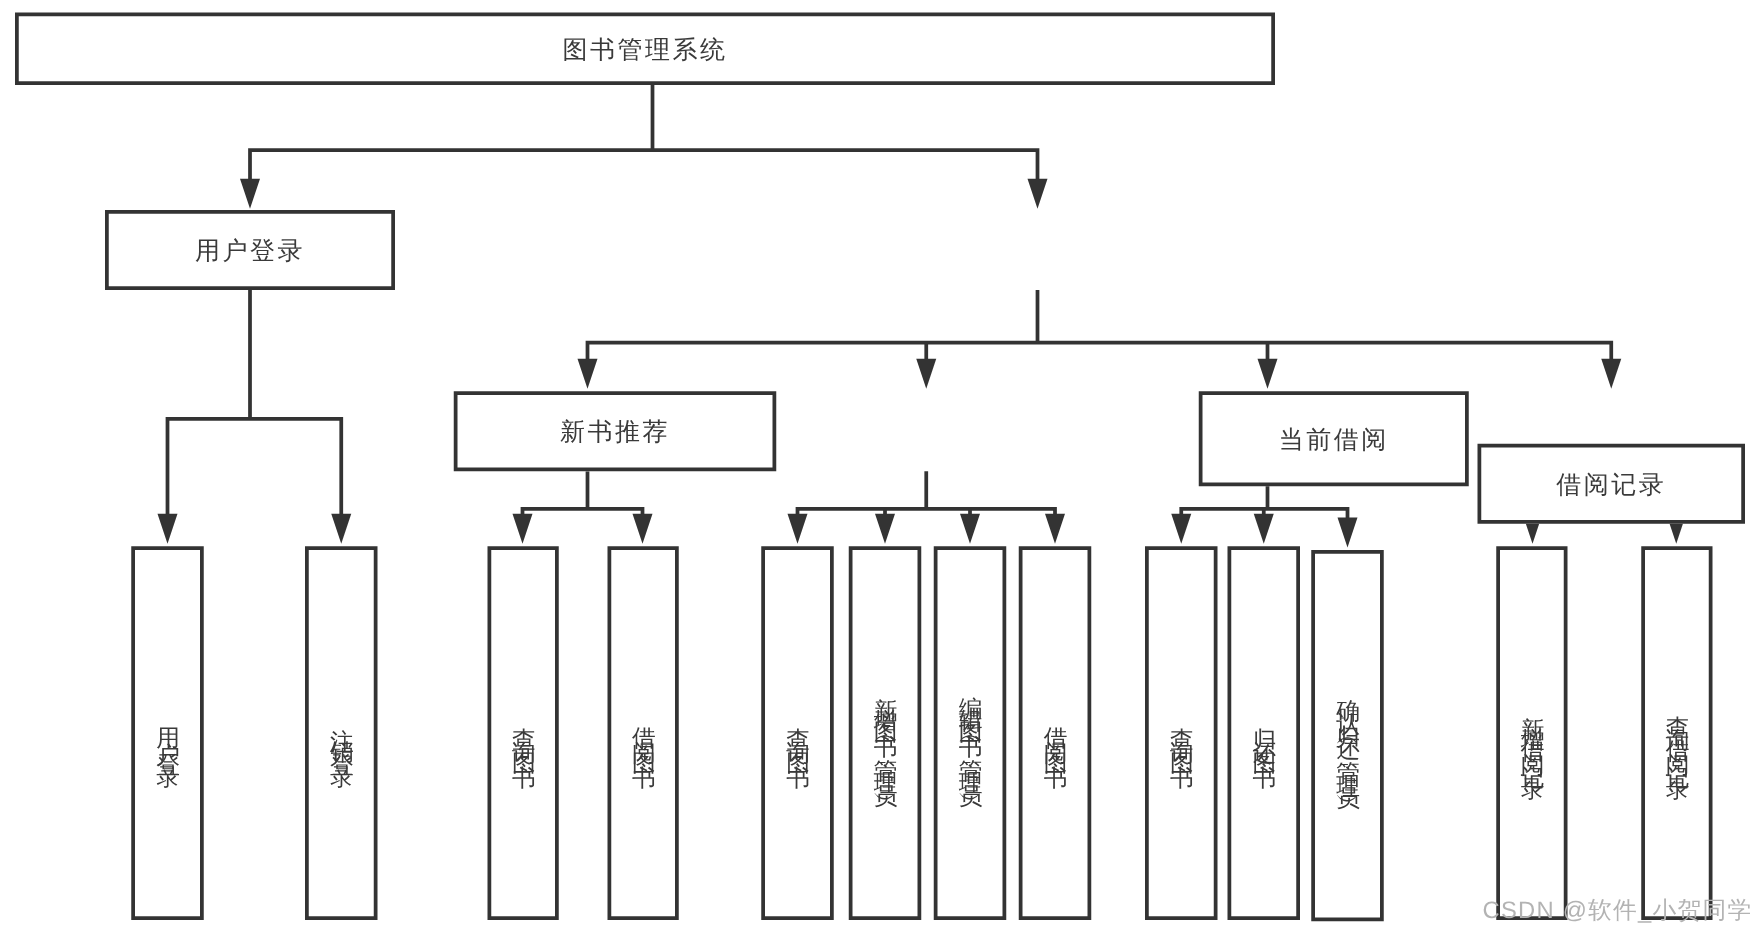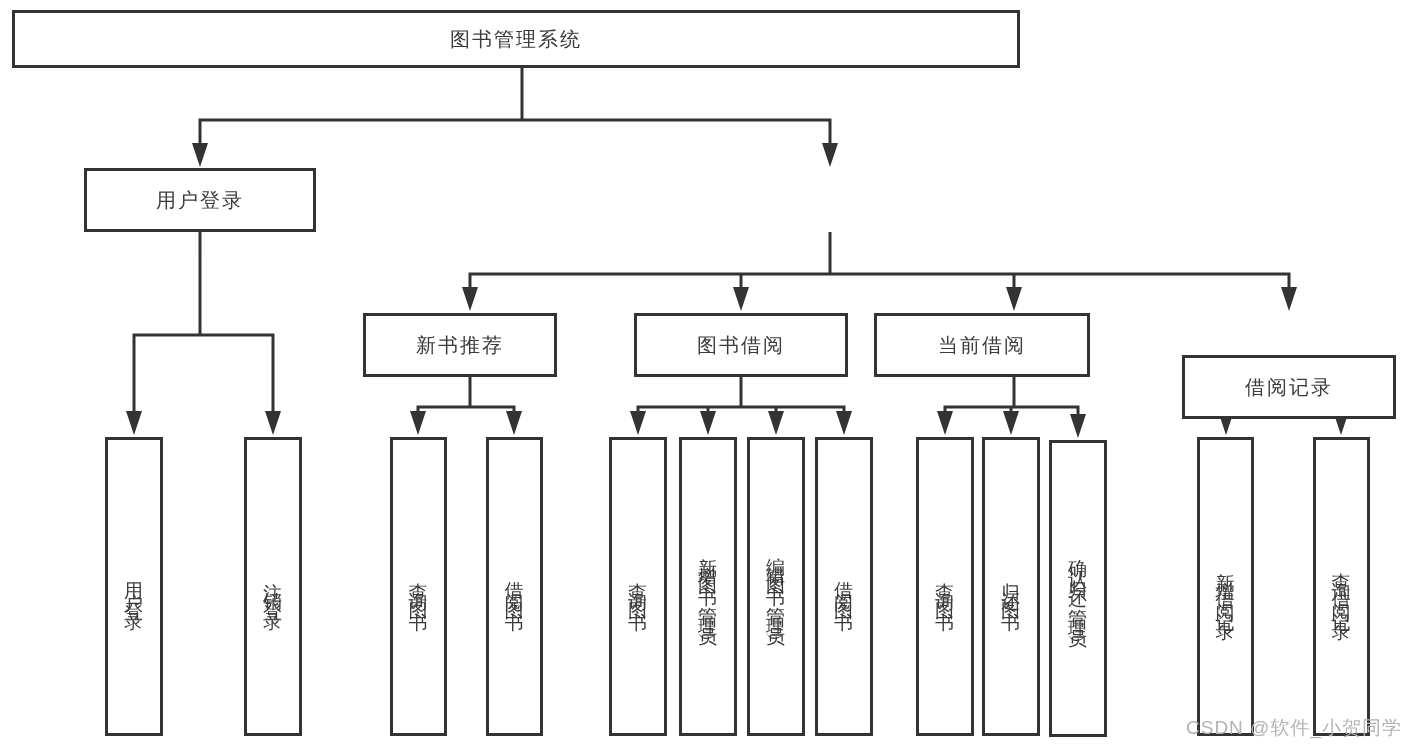--- a/index.html
+++ b/index.html
@@ -81,27 +81,24 @@
   </svg>
 
   <div class="node" style="left:12px; top:10px; width:1008px; height:58px;">
     <span class="h-label">图书管理系统</span>
   </div>
 
   <div class="node" style="left:84px; top:168px; width:232px; height:64px;">
     <span class="h-label">用户登录</span>
   </div>
 
-  <div class="node" style="left:363px; top:313px; width:194px; height:64px;">
+  <div class="node" style="left:363px; top:313px; width:258px; height:64px;">
     <span class="h-label">新书推荐</span>
   </div>
-  <div class="node" style="left:634px; top:313px; width:214px; height:64px;">
-    <span class="h-label">图书借阅</span>
-  </div>
-  <div class="node" style="left:874px; top:313px; width:216px; height:64px;">
+  <div class="node" style="left:959px; top:313px; width:216px; height:76px;">
     <span class="h-label">当前借阅</span>
   </div>
   <div class="node" style="left:1182px; top:313px; width:214px; height:64px;margin-top:42px;">
     <span class="h-label">借阅记录</span>
   </div>
 
   <div class="node leaf" style="left:105px; top:437px; width:58px; height:299px;">
     <span class="v-label">用户登录</span>
   </div>
   <div class="node leaf" style="left:244px; top:437px; width:58px; height:299px;">

